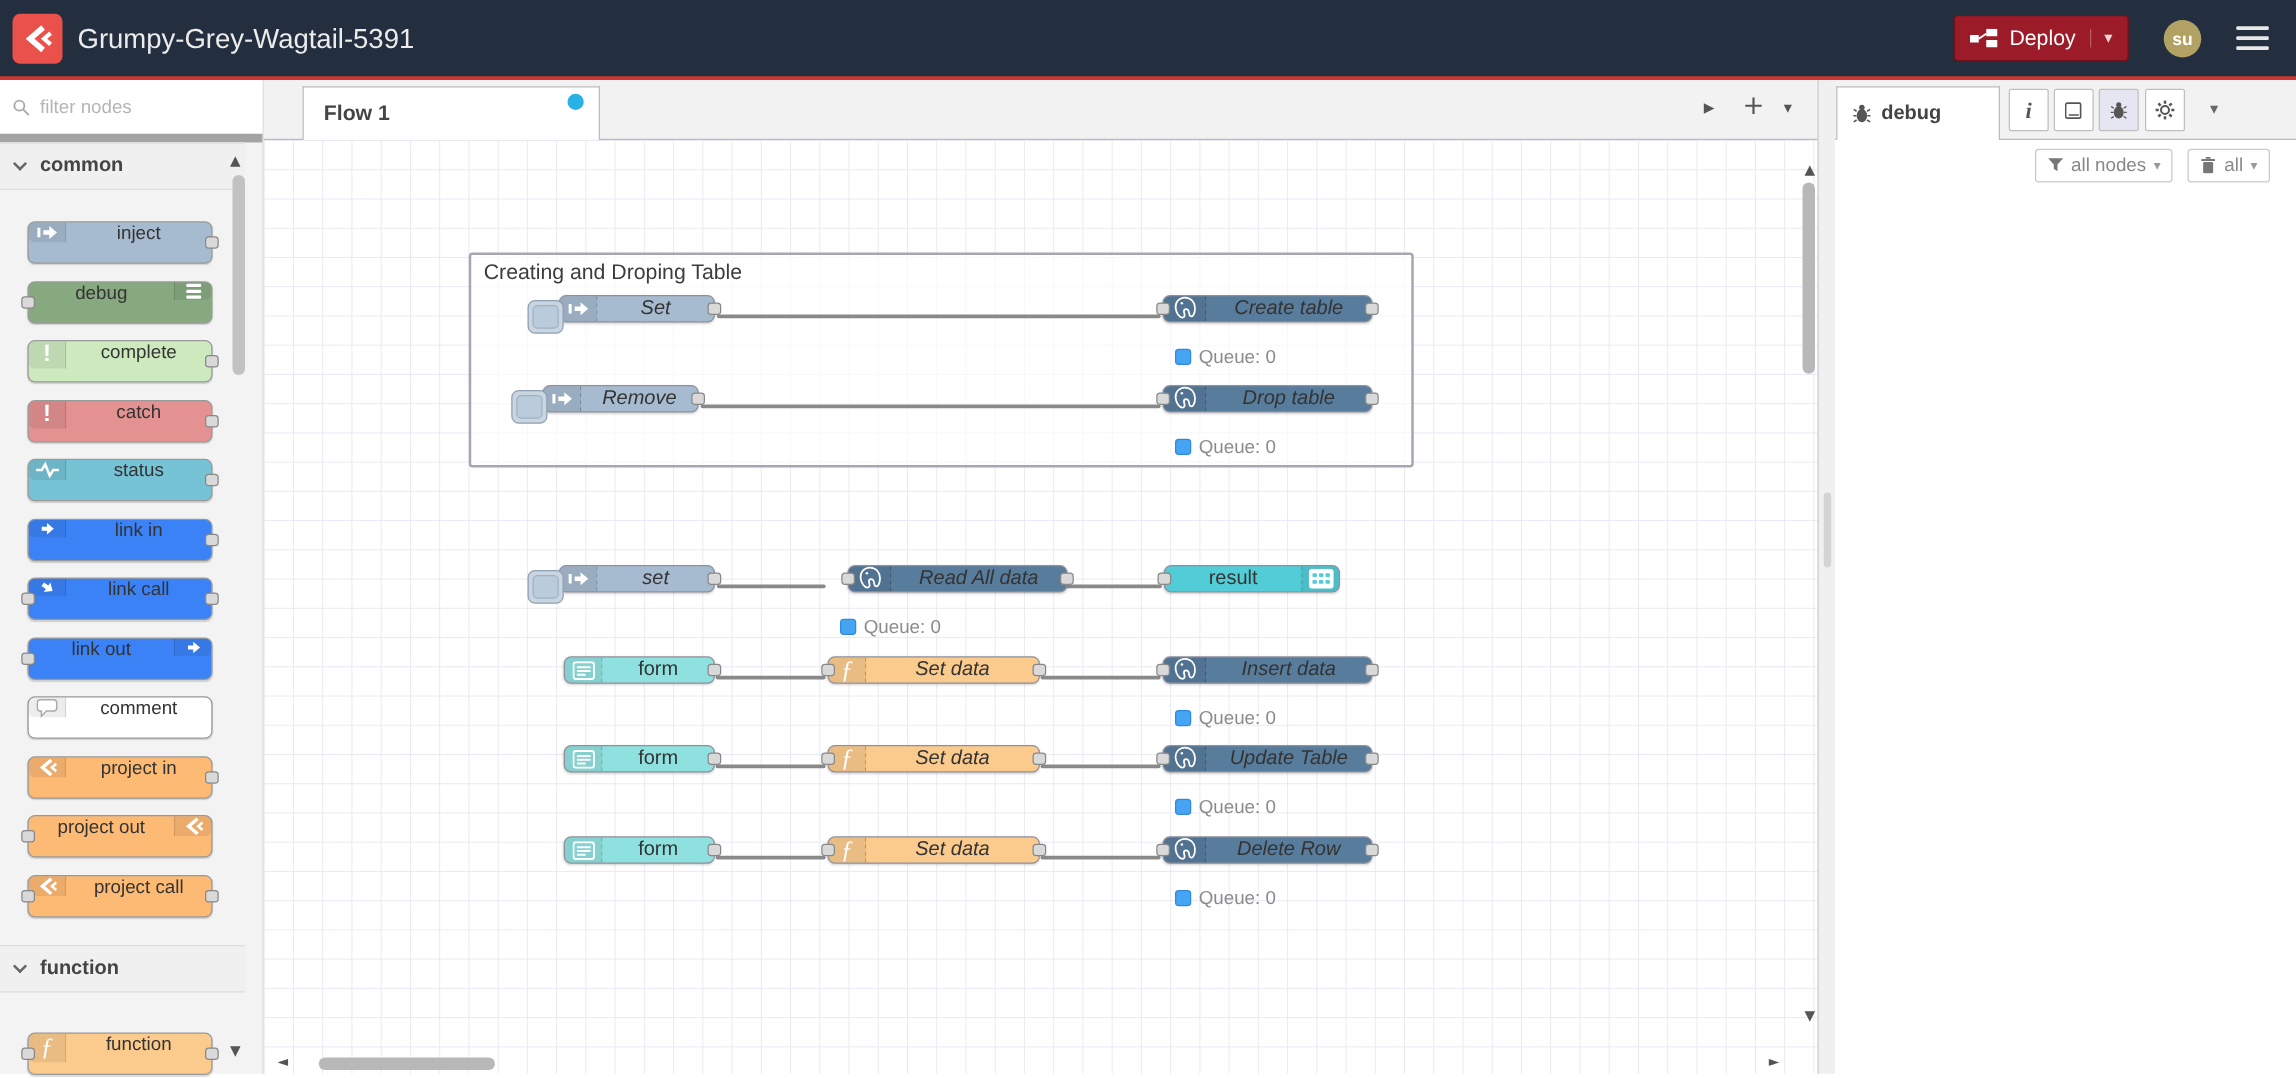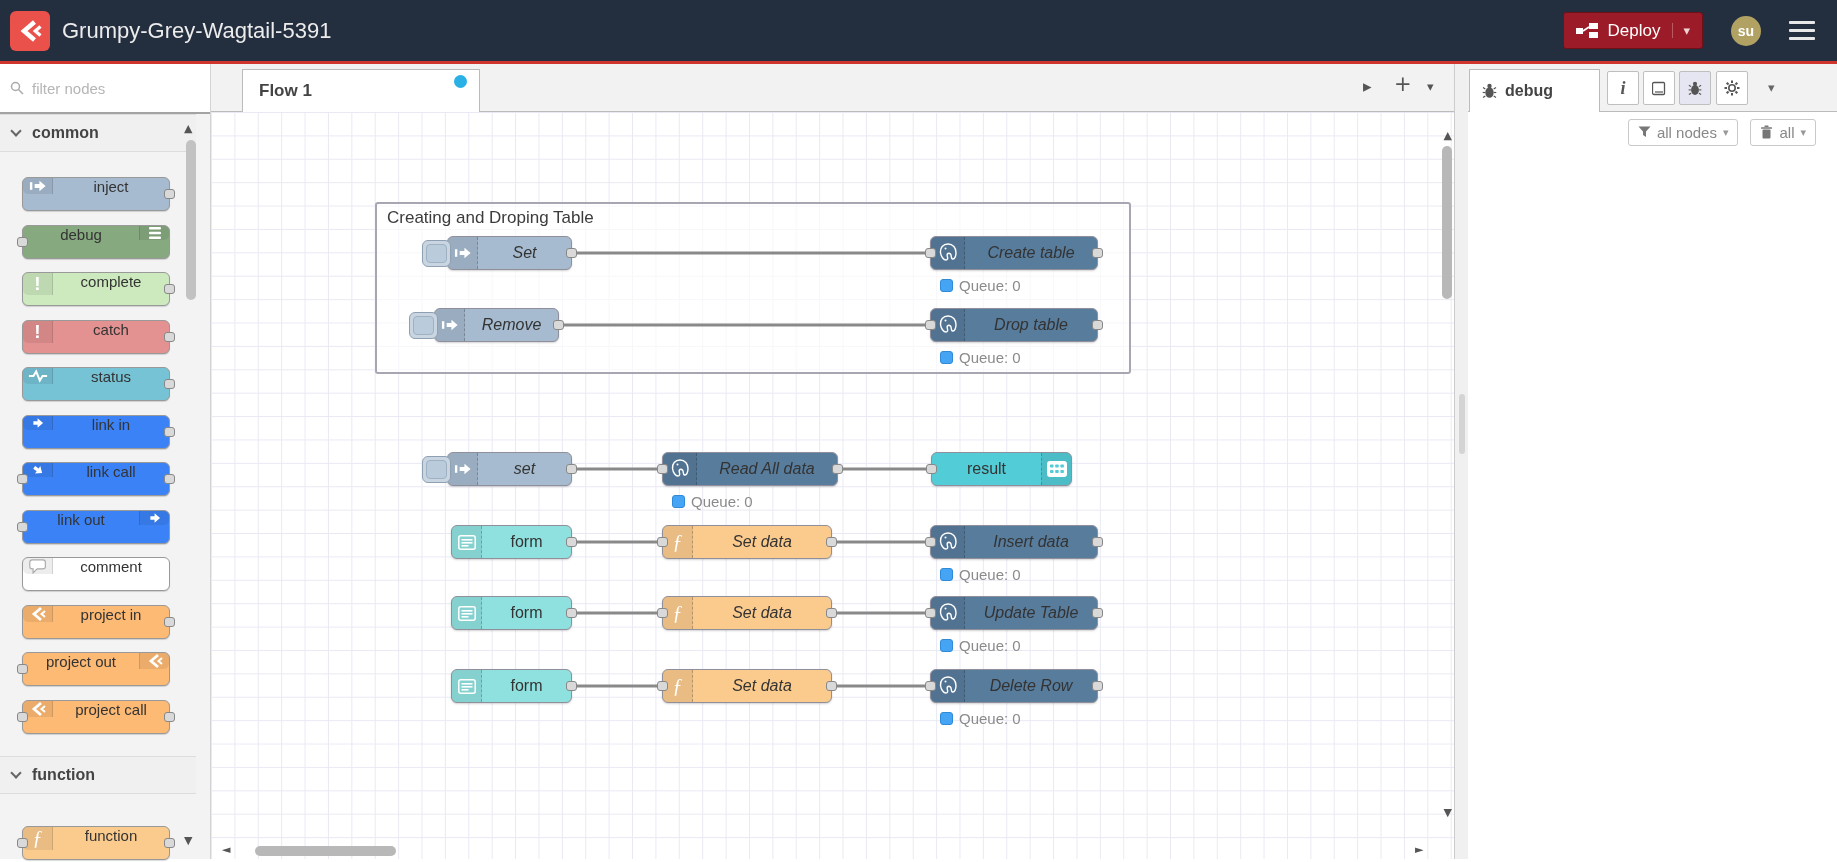--- a/index.html
+++ b/index.html
@@ -22,21 +22,21 @@
     font-size:14px; font-weight:bold; display:flex; align-items:center; justify-content:center;
     margin-left:28px; }
   #hamburger { margin-left:28px; display:flex; flex-direction:column; gap:5px; cursor:pointer; }
   #hamburger span { width:26px; height:3px; background:#e8e8e8; border-radius:1px; }
 
   
   #app { display:flex; height:795px; position:relative; }
 
   
   #palette { width:211px; background:#f3f3f3; border-right:1px solid #d3d3d3; position:relative; }
-  #palette-filter { height:50px; background:#fff; border-bottom:2px solid #a3a3a3;
+  #palette-filter { height:50px; background:#fff; border-bottom:7px solid #a3a3a3;
     display:flex; align-items:center; padding:0 10px; }
   #palette-filter input { border:none; outline:none; font-size:15px; color:#555; width:150px;
     margin-left:8px; font-family:"Liberation Sans",sans-serif; }
   #palette-filter input::placeholder { color:#b5b5b5; }
   .pcat { position:absolute; left:0; width:196px; height:38px; background:#f0f0f0;
     border-top:1px solid #ddd; border-bottom:1px solid #ddd; display:flex; align-items:center;
     padding-left:12px; cursor:pointer; }
   .pcat .cat-label { font-size:16px; font-weight:bold; color:#444; margin-left:12px; }
   .chev { width:8px; height:8px; border-right:2px solid #666; border-bottom:2px solid #666;
     transform:rotate(45deg); margin-top:-4px; }
@@ -79,21 +79,21 @@
     background-image:linear-gradient(#e9e9f4 1px,transparent 1px),
                      linear-gradient(90deg,#e9e9f4 1px,transparent 1px);
     background-size:23.4px 23.4px; }
 
   .group { position:absolute; background:rgba(255,255,255,.65); border:2px solid #a7a7b3;
     border-radius:3px; z-index:1; }
   .gtitle { position:absolute; left:10px; top:4px; font-size:17px; color:#3c3c3c; white-space:nowrap; }
 
   #wires { position:absolute; left:0; top:0; z-index:2; pointer-events:none; }
 
-  .cnode { position:absolute; height:34px; border:1px solid #90909c; border-radius:6px;
+  .cnode { position:absolute; height:22px; border:1px solid #90909c; border-radius:6px;
     display:flex; align-items:stretch; font-size:16px; color:#333; z-index:3;
     box-shadow:0 1px 2px rgba(0,0,0,.18); cursor:move; }
   .cnode .lbl { flex:1; display:flex; align-items:center; justify-content:center;
     padding:0 6px; white-space:nowrap; }
   .cnode .istrip { border-right:1px dashed rgba(0,0,0,.22); }
   .cnode .istrip.right { border-right:none; border-left:1px dashed rgba(0,0,0,.22); }
   .cnode.pg .istrip { width:34px; }
   .ital { font-style:italic; }
   .inject-btn { position:absolute; left:-26px; top:3px; width:29px; height:27px; background:#c9d5e1;
     border:1px solid #8fa0b2; border-radius:6px; cursor:pointer; }
@@ -406,21 +406,21 @@
         <span class="inject-btn"></span>
         <span class="istrip">
           <svg width="18" height="16" viewBox="0 0 19 16">
               <rect x="1" y="4" width="2.5" height="8" fill="#fff"></rect>
               <path d="M6,6 h5 V2.5 l6.5,5.5 -6.5,5.5 V10 H6 z" fill="#fff"></path>
             </svg>
         </span>
         <span class="lbl ital">set</span>
         <span class="port pr"></span>
       </div>
-      <div class="cnode c-pg pg" style="left:451px;top:340px;width:176px">
+      <div class="cnode c-pg pg" style="left:467px;top:340px;width:176px">
         <span class="port pl"></span>
         <span class="istrip">
           <svg width="24" height="24" viewBox="0 0 24 24">
               <path d="M12,3 C7,3 4,7 4.5,11.5 C5,15.5 7.5,19 10,19 C11.5,19 12,17.5 11.5,16 C11,14.5 11,13 12,12.5 C13,12 14.5,12.5 15,14 C15.5,15.5 15,17.5 16.5,18 C18.5,18.5 20,15.5 20,11.5 C20,7 17,3 12,3 Z" stroke="#fff" stroke-width="1.4" fill="none"></path>
               <circle cx="9.5" cy="7.5" r="1" fill="#fff"></circle>
             </svg>
         </span>
         <span class="lbl ital">Read All data</span>
         <span class="port pr"></span>
       </div>

